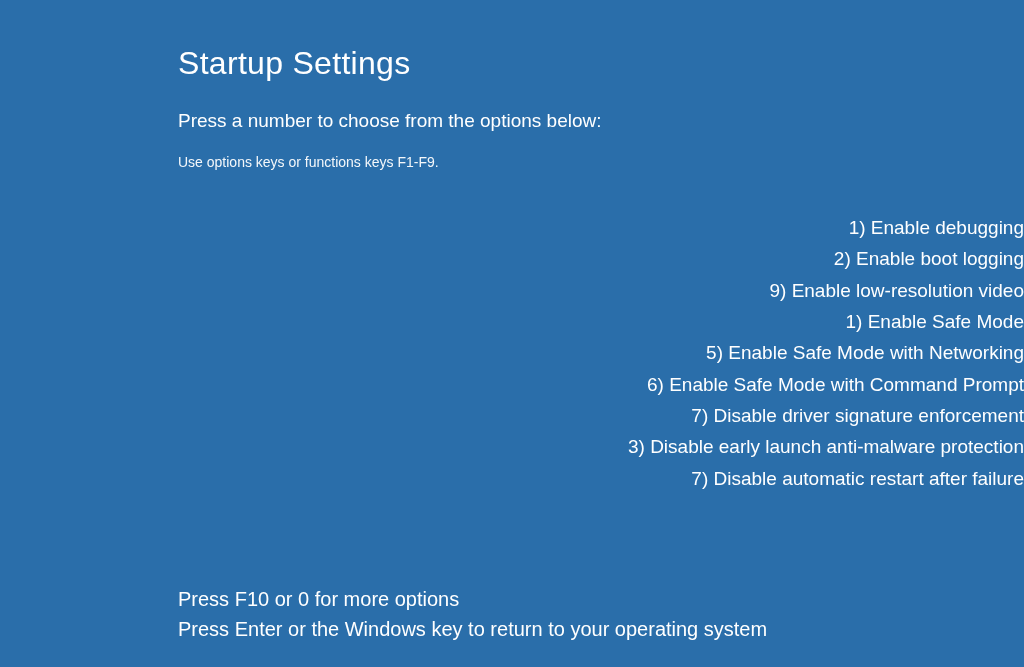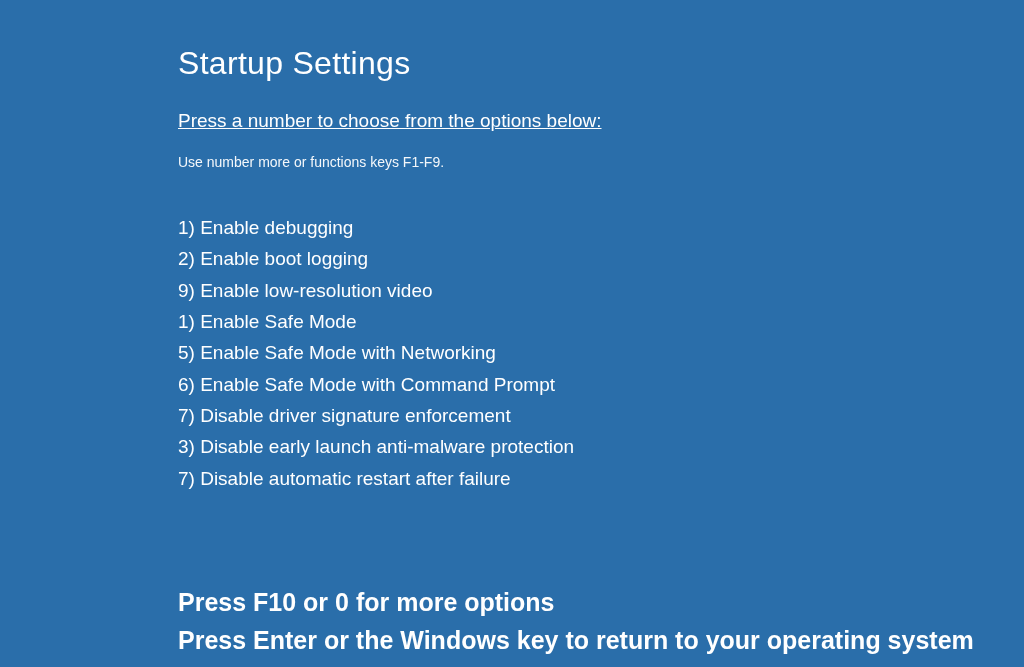--- a/index.html
+++ b/index.html
@@ -19,48 +19,48 @@
     .title {
       font-size: 32px;
       font-weight: 300;
       margin-bottom: 28px;
       letter-spacing: 0.3px;
     }
     .subtitle {
       font-size: 19px;
       font-weight: 300;
       margin-bottom: 22px;
-      text-decoration: underline;
     }
     .hint {
       font-size: 14px;
       font-weight: 300;
       margin-bottom: 42px;
       opacity: 0.95;
     }
     .options {
       margin-bottom: 90px;
+      text-align: right;
     }
     .option-item {
       font-size: 19px;
       font-weight: 300;
       line-height: 1.65;
     }
     .footer-line {
-      font-size: 25px;
-      font-weight: 700;
+      font-size: 20px;
+      font-weight: 400;
       line-height: 1.5;
     }
   </style>
 </head>
 <body>
 
 <h1 class="title">Startup Settings</h1>
 <div class="subtitle">Press a number to choose from the options below:</div>
-<div class="hint">Use number more or functions keys F1-F9.</div>
+<div class="hint">Use options keys or functions keys F1-F9.</div>
 
 <div class="options">
   <div class="option-item">1) Enable debugging</div>
   <div class="option-item">2) Enable boot logging</div>
   <div class="option-item">9) Enable low-resolution video</div>
   <div class="option-item">1) Enable Safe Mode</div>
   <div class="option-item">5) Enable Safe Mode with Networking</div>
   <div class="option-item">6) Enable Safe Mode with Command Prompt</div>
   <div class="option-item">7) Disable driver signature enforcement</div>
   <div class="option-item">3) Disable early launch anti-malware protection</div>

